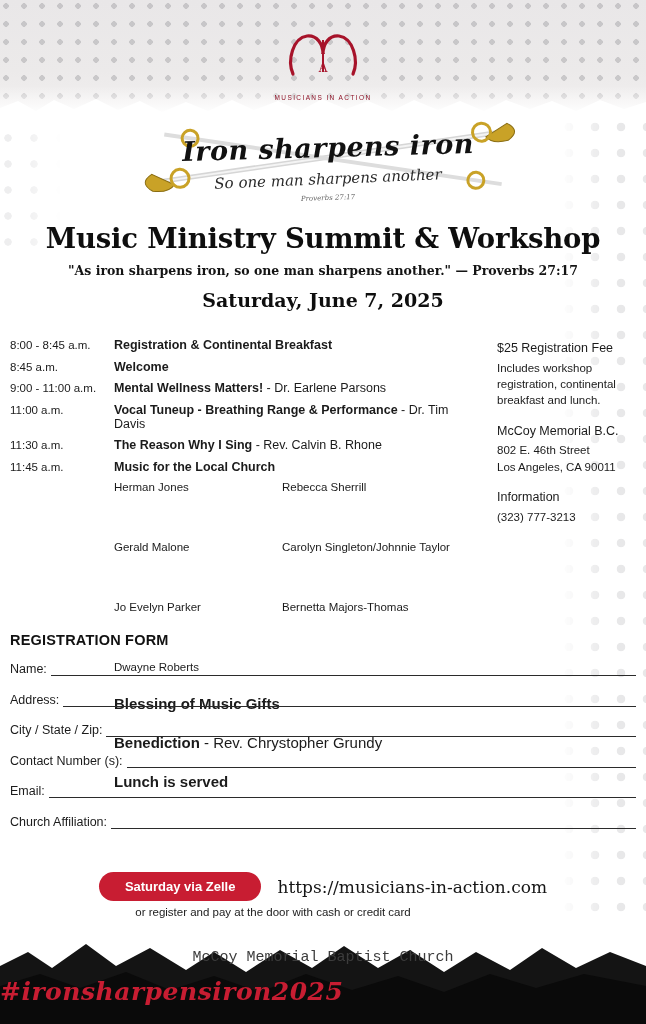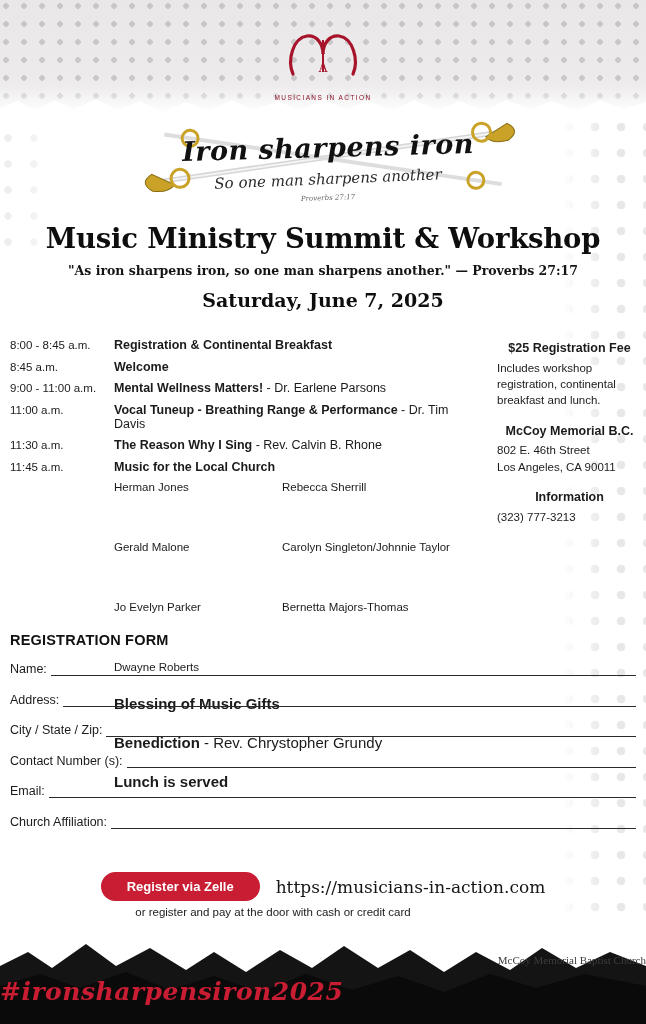--- a/index.html
+++ b/index.html
@@ -211,24 +211,23 @@
   
   .infocol {
     position: absolute;
     left: 497px; top: 340px;
     width: 145px;
     font-size: 11.5px;
     line-height: 1.42;
     color: #1b1b1b;
   }
   .infocol .h {
-    font-weight: bold;
+    font-weight: normal;
     font-size: 12.5px;
     margin-bottom: 2px;
-    text-align: center;
   }
   .infocol .blk { margin-bottom: 14px; }
 
   
   .regform {
     position: absolute;
     left: 10px; top: 632px;
     width: 626px;
   }
   .regform h2 {
@@ -292,23 +291,23 @@
   
   .bottom-art {
     position: absolute;
     left: 0; bottom: 0;
     width: 646px; height: 102px;
   }
   .footer-church {
     position: absolute;
     left: 0; bottom: 58px;
     width: 646px;
-    text-align: right;
-    font-family: Liberation Serif, serif;
-    font-size: 11px;
+    text-align: center;
+    font-family: Liberation Mono, monospace;
+    font-size: 15px;
     color: #3c3c3c;
   }
   .hashtag {
     position: absolute;
     left: 0; bottom: 18px;
     width: 646px;
     font-family: "DejaVu Serif", serif;
     font-style: italic;
     font-weight: bold;
     font-size: 25px;
@@ -475,21 +474,21 @@
       <div class="flabel">Email:</div>
       <div class="fline"></div>
     </div>
     <div class="field">
       <div class="flabel">Church Affiliation:</div>
       <div class="fline"></div>
     </div>
   </div>
 
   <div class="zelle-row">
-    <button class="zelle-btn">Register via Zelle</button>
+    <button class="zelle-btn">Saturday via Zelle</button>
     <span class="zelle-url">https://musicians-in-action.com</span>
   </div>
   <div class="zelle-note">or register and pay at the door with cash or credit card</div>
 
   <svg class="bottom-art" viewBox="0 0 646 102" preserveAspectRatio="none">
     <path d="M0,44 L28,30 L52,46 L86,22 L116,44 L150,26 L186,48 L214,30 L246,50 L280,28 L312,46 L344,24 L378,46 L410,28 L444,50 L476,30 L510,48 L542,26 L576,46 L610,30 L646,44 L646,102 L0,102 Z" fill="#141414"></path>
     <path d="M0,64 L40,52 L80,66 L126,50 L170,68 L214,54 L260,70 L306,52 L352,68 L398,54 L444,70 L490,52 L536,66 L584,52 L646,64 L646,102 L0,102 Z" fill="#0a0a0a"></path>
   </svg>
   <div class="footer-church">McCoy Memorial Baptist Church</div>
   <div class="hashtag">#ironsharpensiron2025</div>

